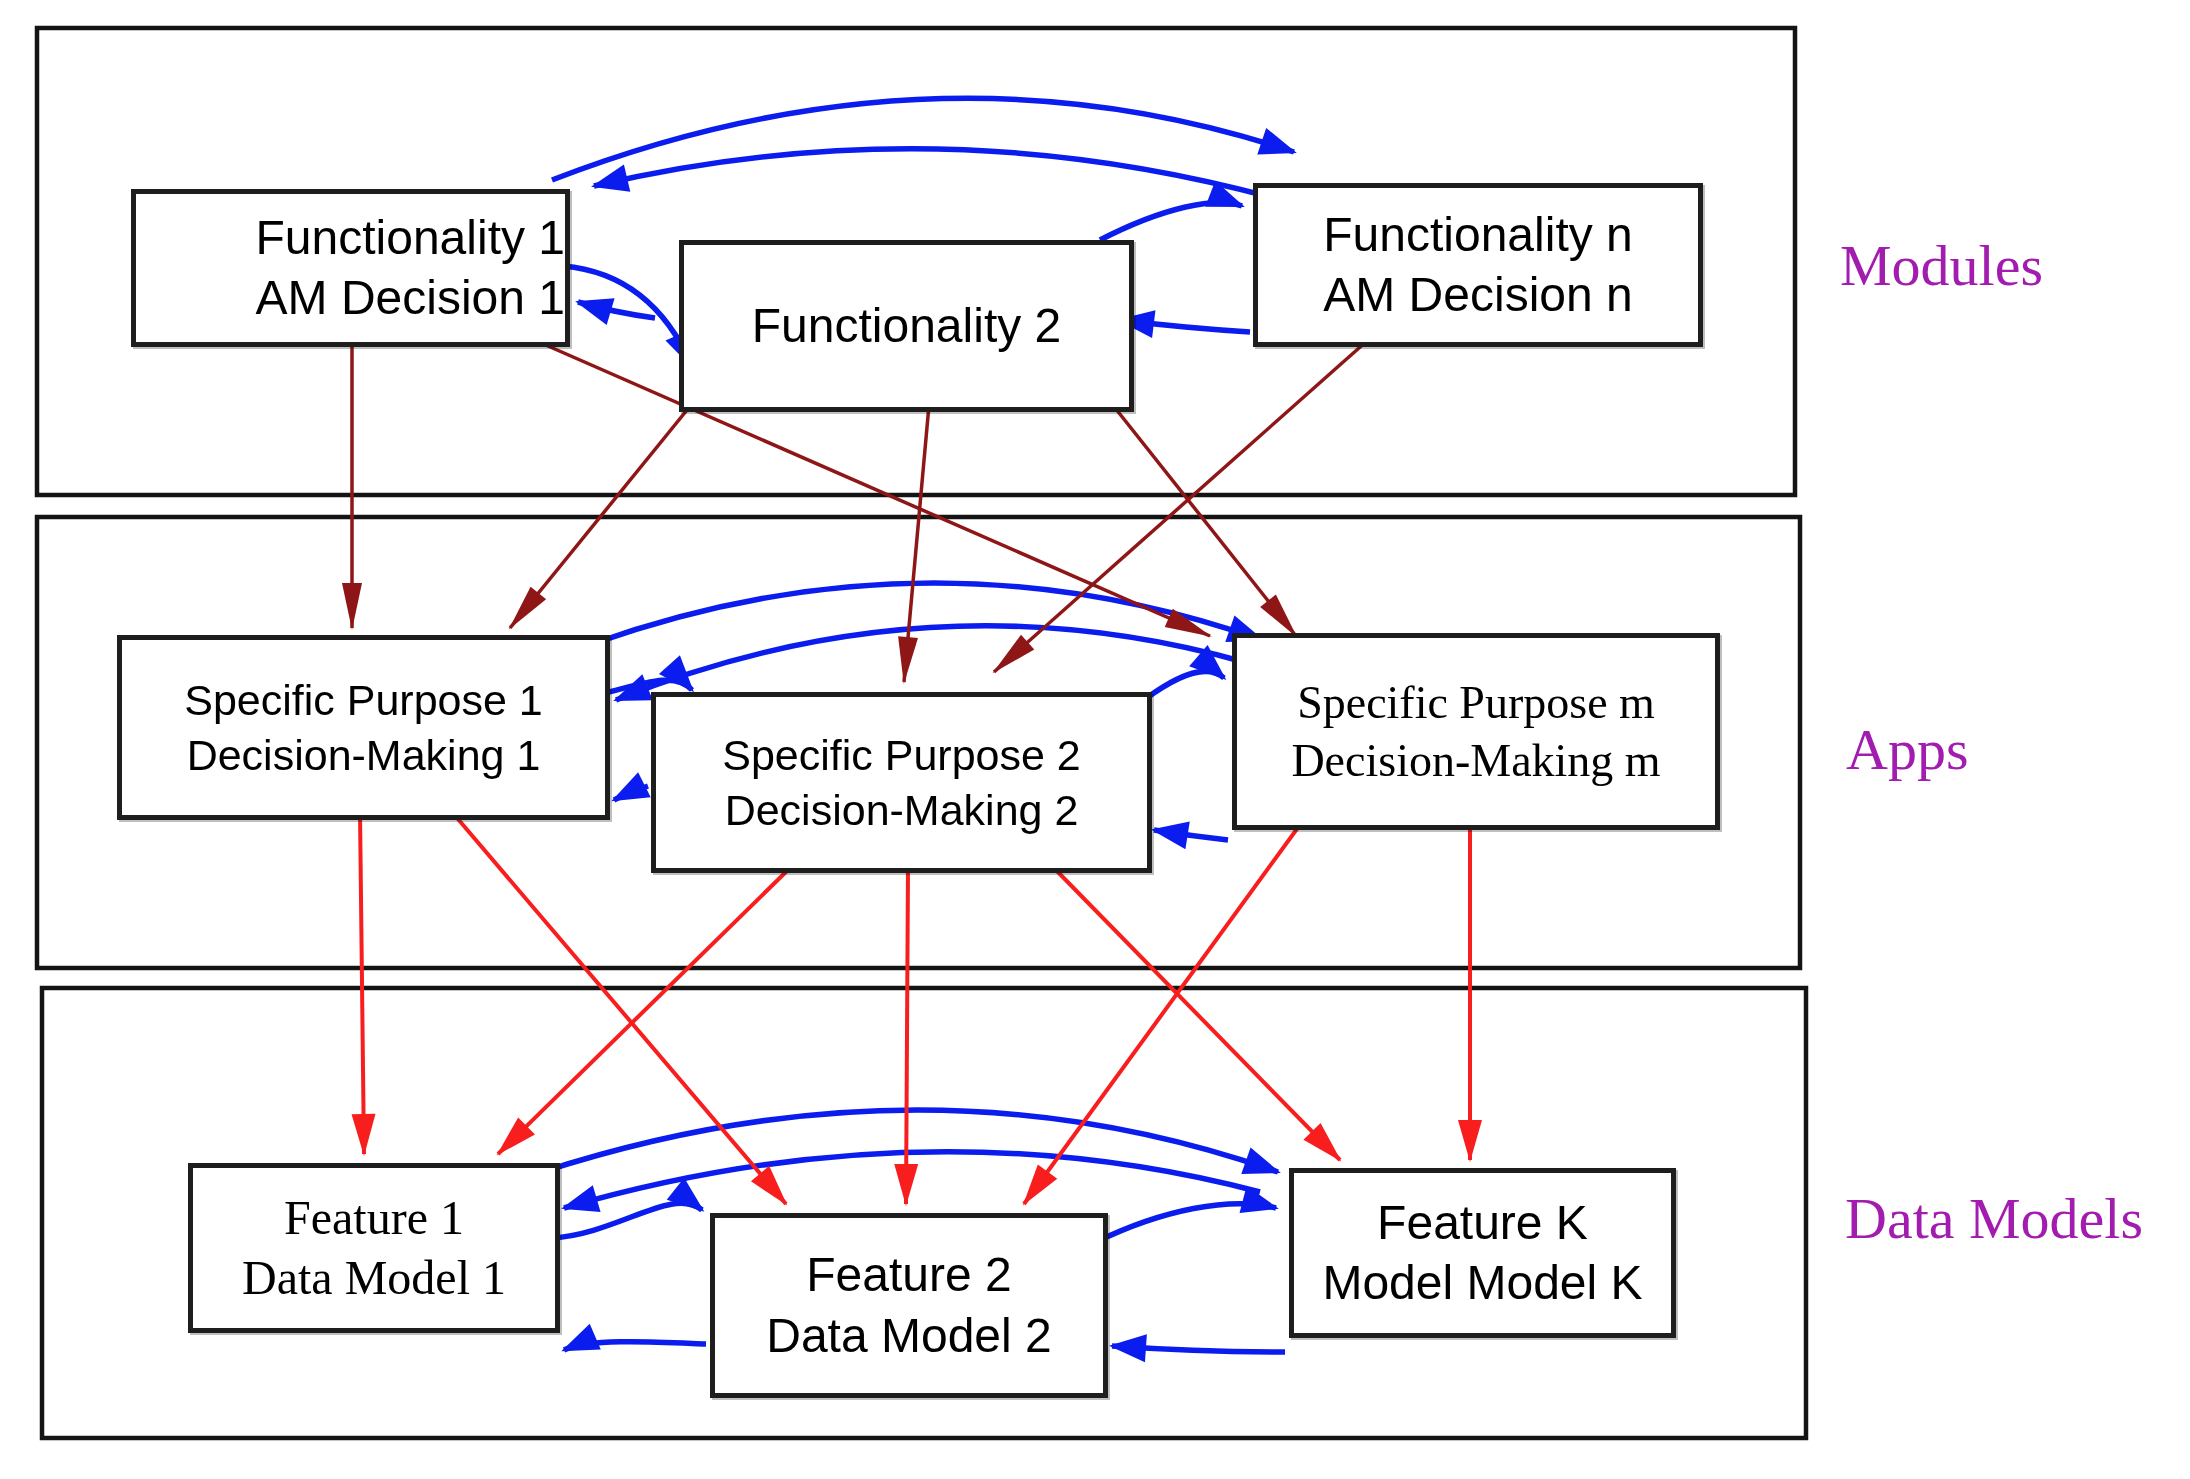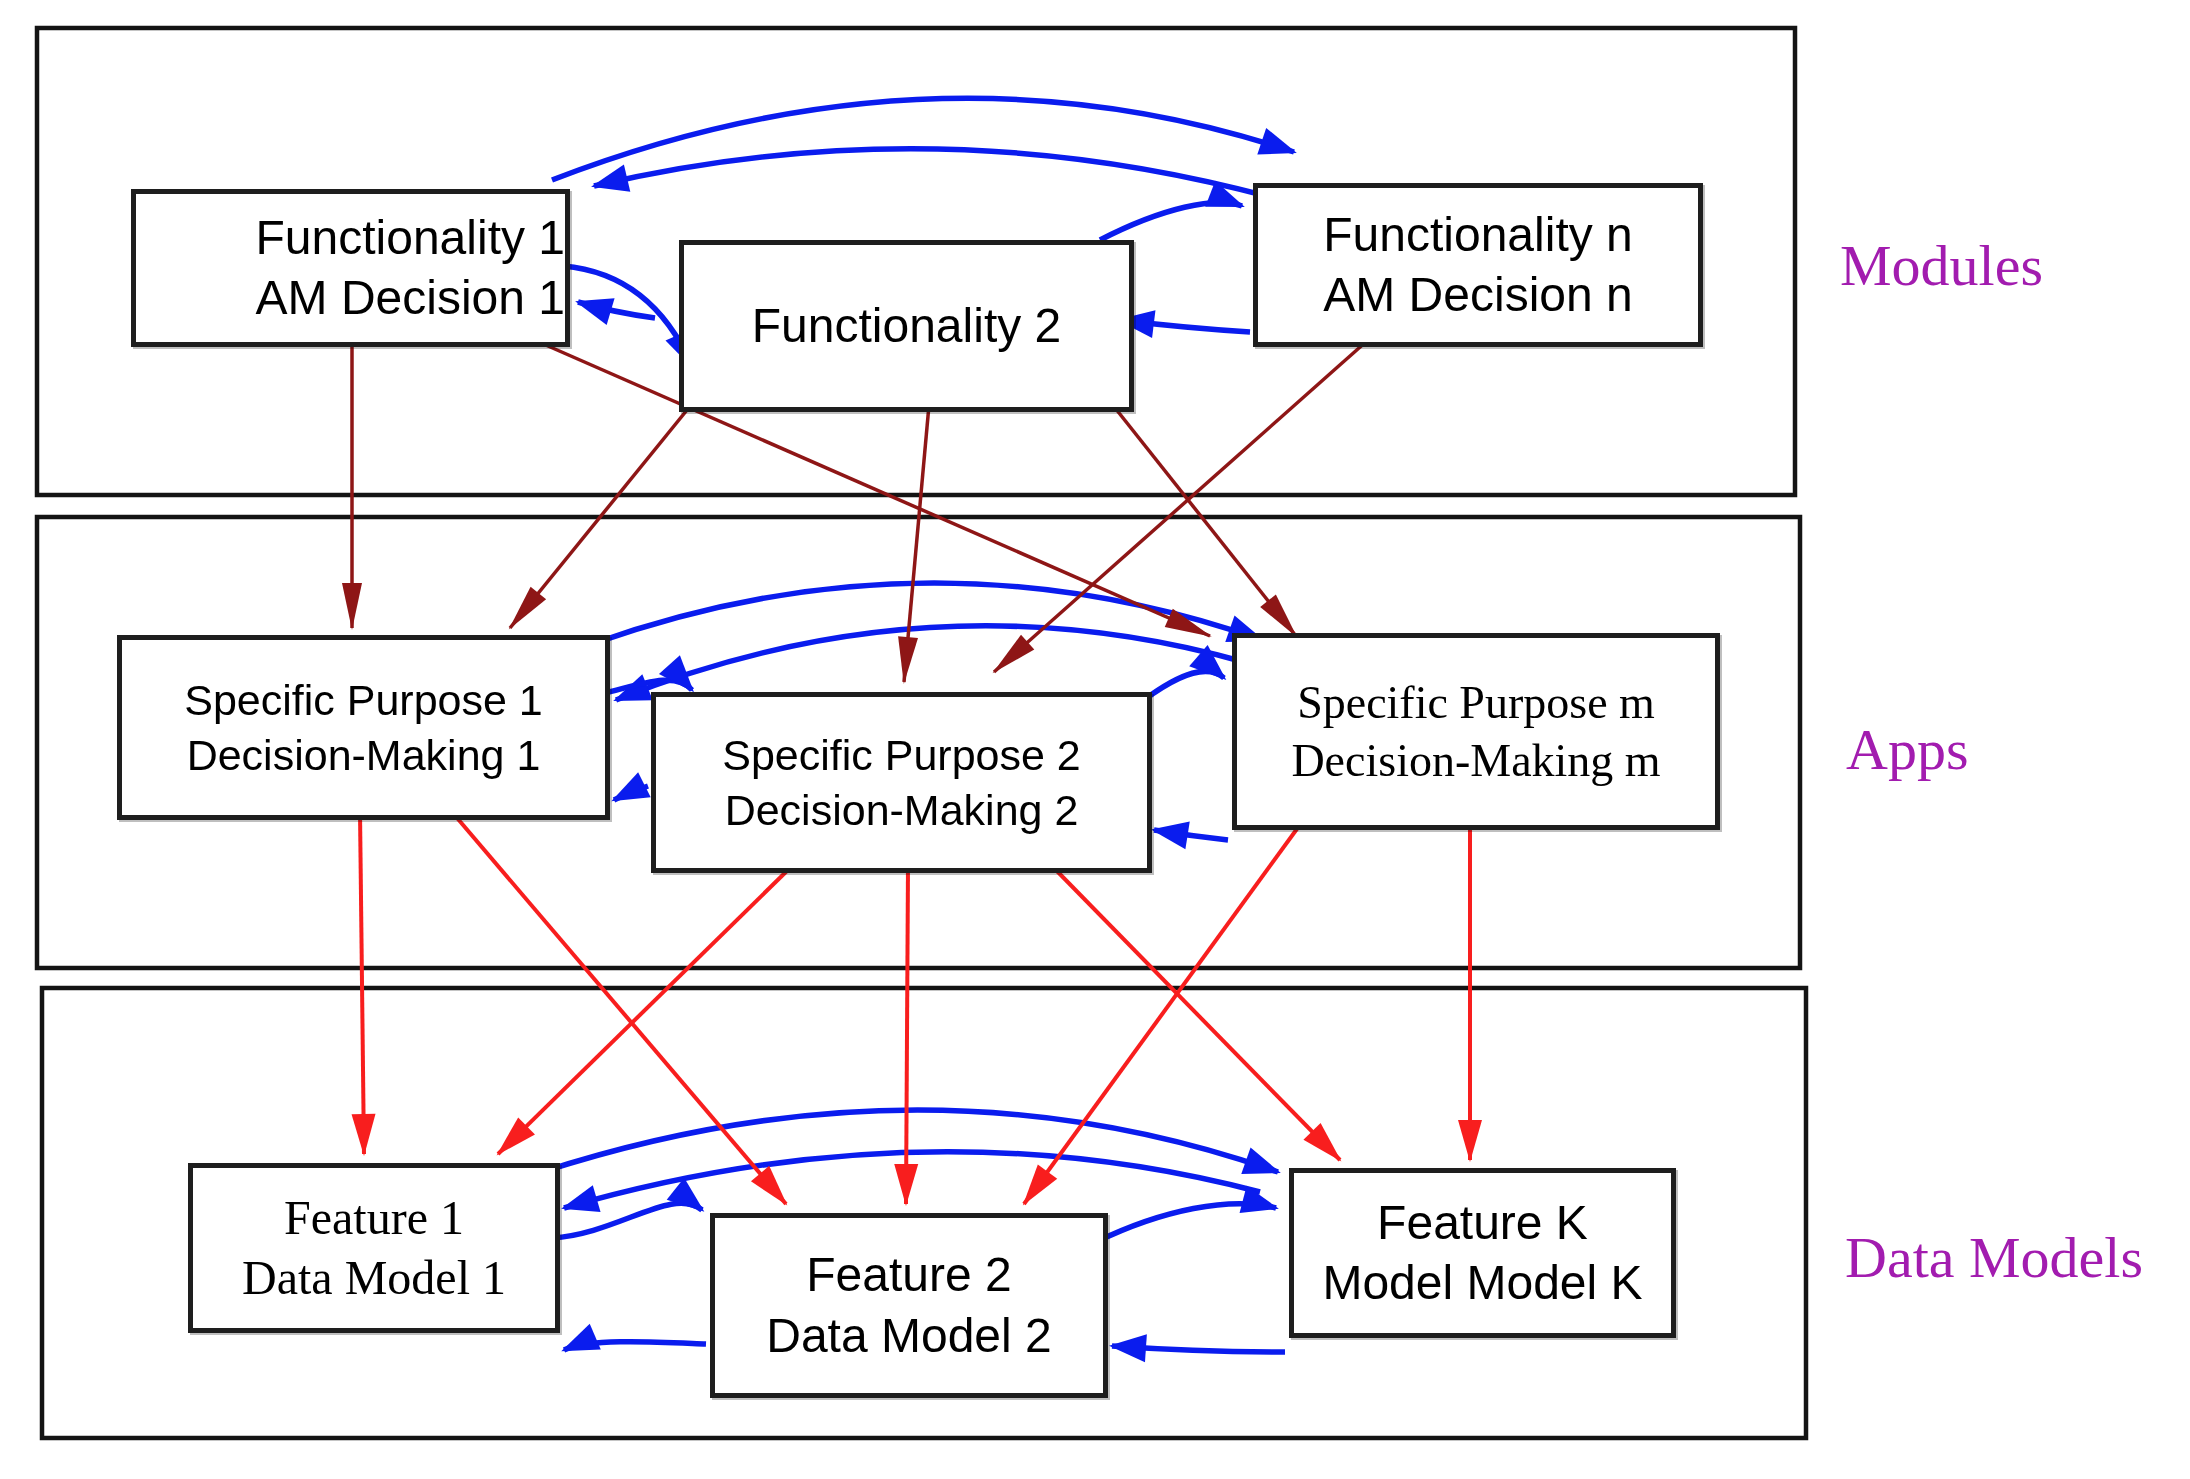--- a/index.html
+++ b/index.html
@@ -121,15 +121,15 @@
     <span class="l">Feature 2</span>
     <span class="l">Data Model 2</span>
   </div>
   <div class="node" style="left:1289px;top:1168px;width:377px;height:160px;font-size:48px;">
     <span class="l">Feature K</span>
     <span class="l">Model Model K</span>
   </div>
 
   <div class="layer-label" style="left:1840px;top:232px;">Modules</div>
   <div class="layer-label" style="left:1846px;top:716px;">Apps</div>
-  <div class="layer-label" style="left:1845px;top:1224px;text-align:right;">Data Models</div>
+  <div class="layer-label" style="left:1845px;top:1185px;text-align:right;">Data Models</div>
 
 </div>
 
 </body></html>

